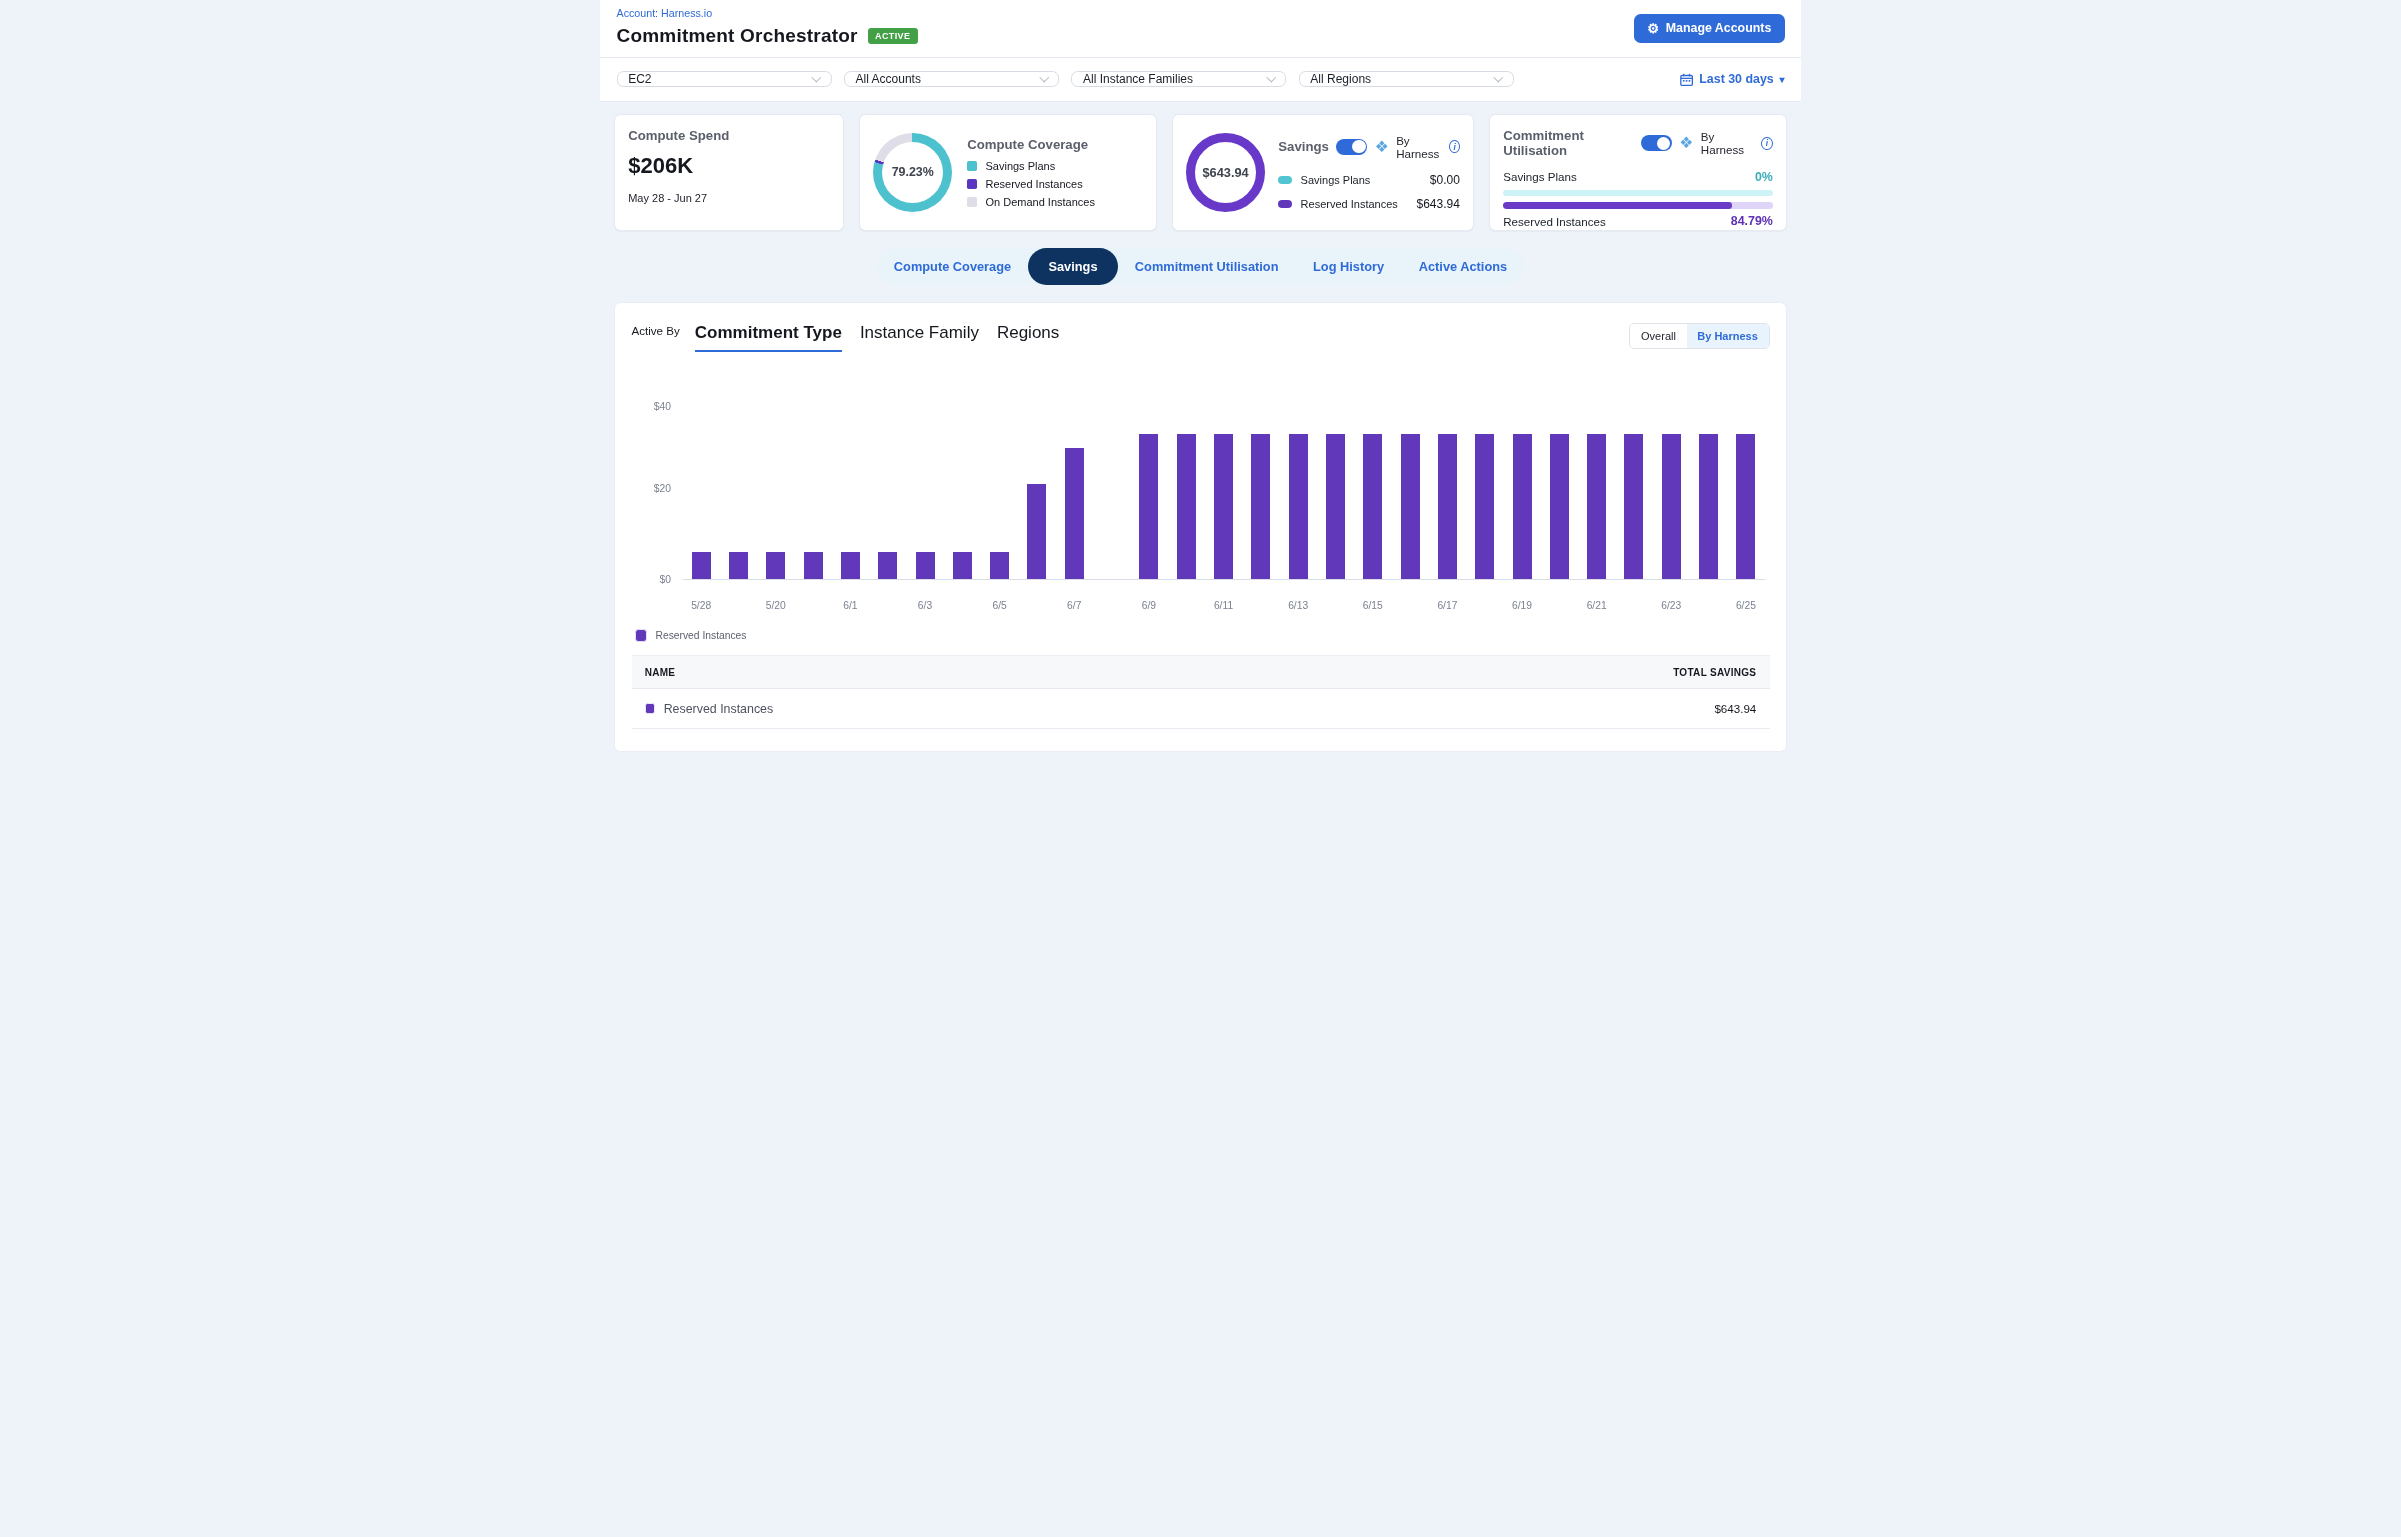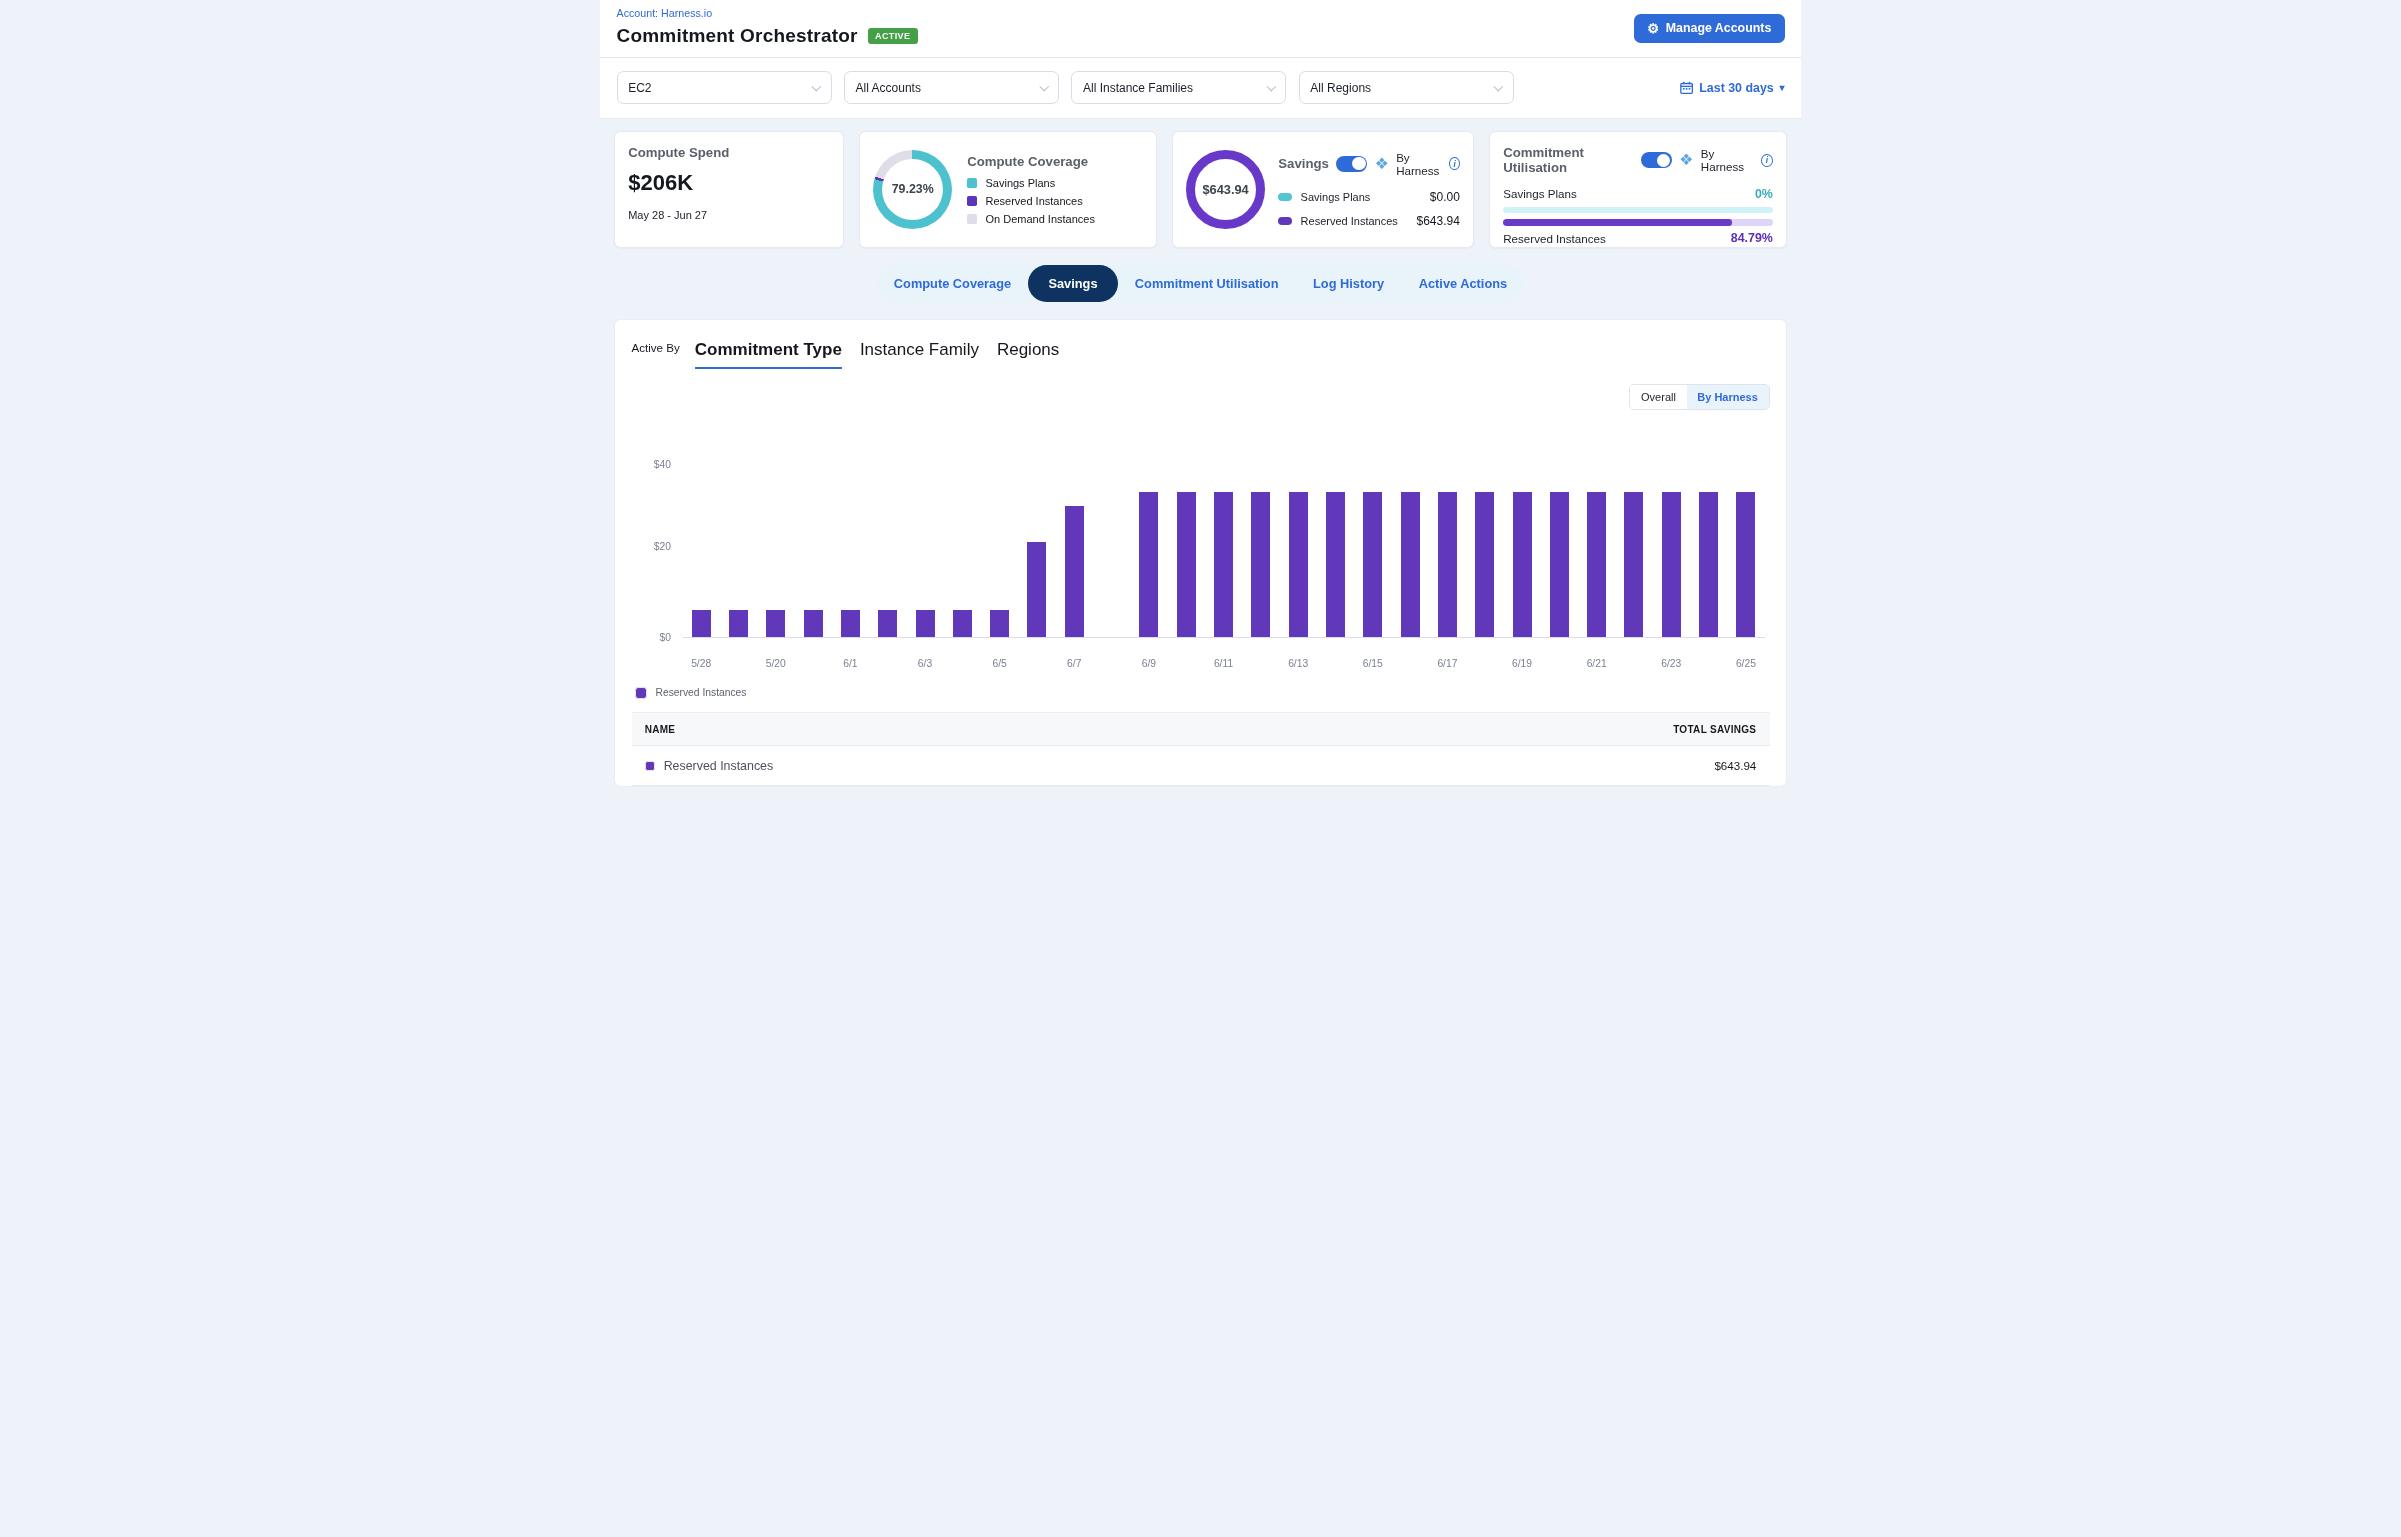--- a/index.html
+++ b/index.html
@@ -13,21 +13,21 @@
   .page-title { font-size:19px; font-weight:bold; color:#15181f; letter-spacing:0.2px; }
   .status-badge { background:#43A047; color:#fff; font-size:9px; font-weight:bold; letter-spacing:0.4px; padding:3.3px 7.4px; border-radius:3.3px; }
   .manage-btn { position:absolute; top:14px; right:16.5px; background:#2f6bd8; color:#fff; border:none;
     font-family:inherit; font-size:12.4px; font-weight:bold; padding:7.4px 13.2px; border-radius:6.6px;
     display:flex; align-items:center; gap:6.6px; cursor:pointer; }
   .gear-icon { font-size:13.2px; line-height:1; }
   .header-wrap { position:relative; }
 
   
   .filter-bar { background:#fff; padding:13.2px 16.5px; display:flex; gap:12.4px; align-items:center; border-bottom:0.8px solid #e8ebf1; }
-  .select { width:215px; height:33px; border:0.8px solid #d7dbe3; border-radius:6.6px; background:#fff;
+  .select { width:215px; height:16px; border:0.8px solid #d7dbe3; border-radius:6.6px; background:#fff;
     display:flex; align-items:center; justify-content:space-between; padding:0 10.7px; font-size:12px; cursor:pointer;gap:41px; }
   .chevron { width:6.6px; height:6.6px; border-right:1.7px solid #b3b8c4; border-bottom:1.7px solid #b3b8c4;
     transform:rotate(45deg); margin-top:-3.3px; }
   .date-range { margin-left:auto; color:#2f6bd8; font-size:12.4px; font-weight:bold; display:flex; align-items:center; gap:5.8px; cursor:pointer; }
   .caret-down { font-size:10px; }
 
   
   .page-body { background:#eef2f9; padding:12.4px 14px 0; }
   .cards-row { display:flex; gap:15px; }
   .card { background:#fff; border:0.8px solid #e7eaf1; border-radius:6.6px; padding:13.2px; height:117px;
@@ -78,21 +78,21 @@
   .tabs { background:#e9f3fa; border-radius:20px; display:inline-flex; align-items:center; }
   .tab { color:#2f6bd8; font-size:12.8px; font-weight:bold; padding:10px 17.3px; cursor:pointer; border-radius:20px; white-space:nowrap; }
   .tab.active { background:#0e3360; color:#fff; padding:10.7px 20px; }
 
   
   .main-panel { background:#fff; border-radius:6.6px; border:0.8px solid #e9ecf2; padding:20px 16.5px 0; min-height:450px; }
   .groupby-row { display:flex; align-items:flex-start; }
   .groupby-label { font-size:11.6px; color:#15181f; margin-right:15px; padding-top:0.8px; }
   .groupby-opt { font-size:17px; color:#15181f; margin-right:18px; padding-bottom:7.4px; cursor:pointer; }
   .groupby-opt.active { font-weight:bold; border-bottom:2.5px solid #2f6bd8; }
-  .seg-control { margin-left:auto; display:inline-flex; border:0.8px solid #dfe3ea; border-radius:5px; overflow:hidden;margin-top:44px; }
+  .seg-control { margin-left:auto; display:inline-flex; border:0.8px solid #dfe3ea; border-radius:5px; overflow:hidden; }
   .seg-btn { font-size:11px; padding:5.8px 10.7px; cursor:pointer; background:#fff; color:#23262e; }
   .seg-btn.active { background:#e9f3fb; color:#2f6bd8; font-weight:bold; }
 
   
   .chart { margin-top:38px; position:relative; padding-left:51px; padding-right:5px; }
   .plot-area { position:relative; height:190px; border-bottom:0.8px solid #d9dde6; }
   .y-label { position:absolute; right:100%; margin-right:11.6px; font-size:10.3px; color:#7b8191; transform:translateY(50%); white-space:nowrap; }
   .plot { display:flex; height:100%; align-items:flex-end; }
   .bar-slot { flex:1; display:flex; justify-content:center; align-items:flex-end; height:100%; }
   .bar { width:19px; background:#6138BA; }

